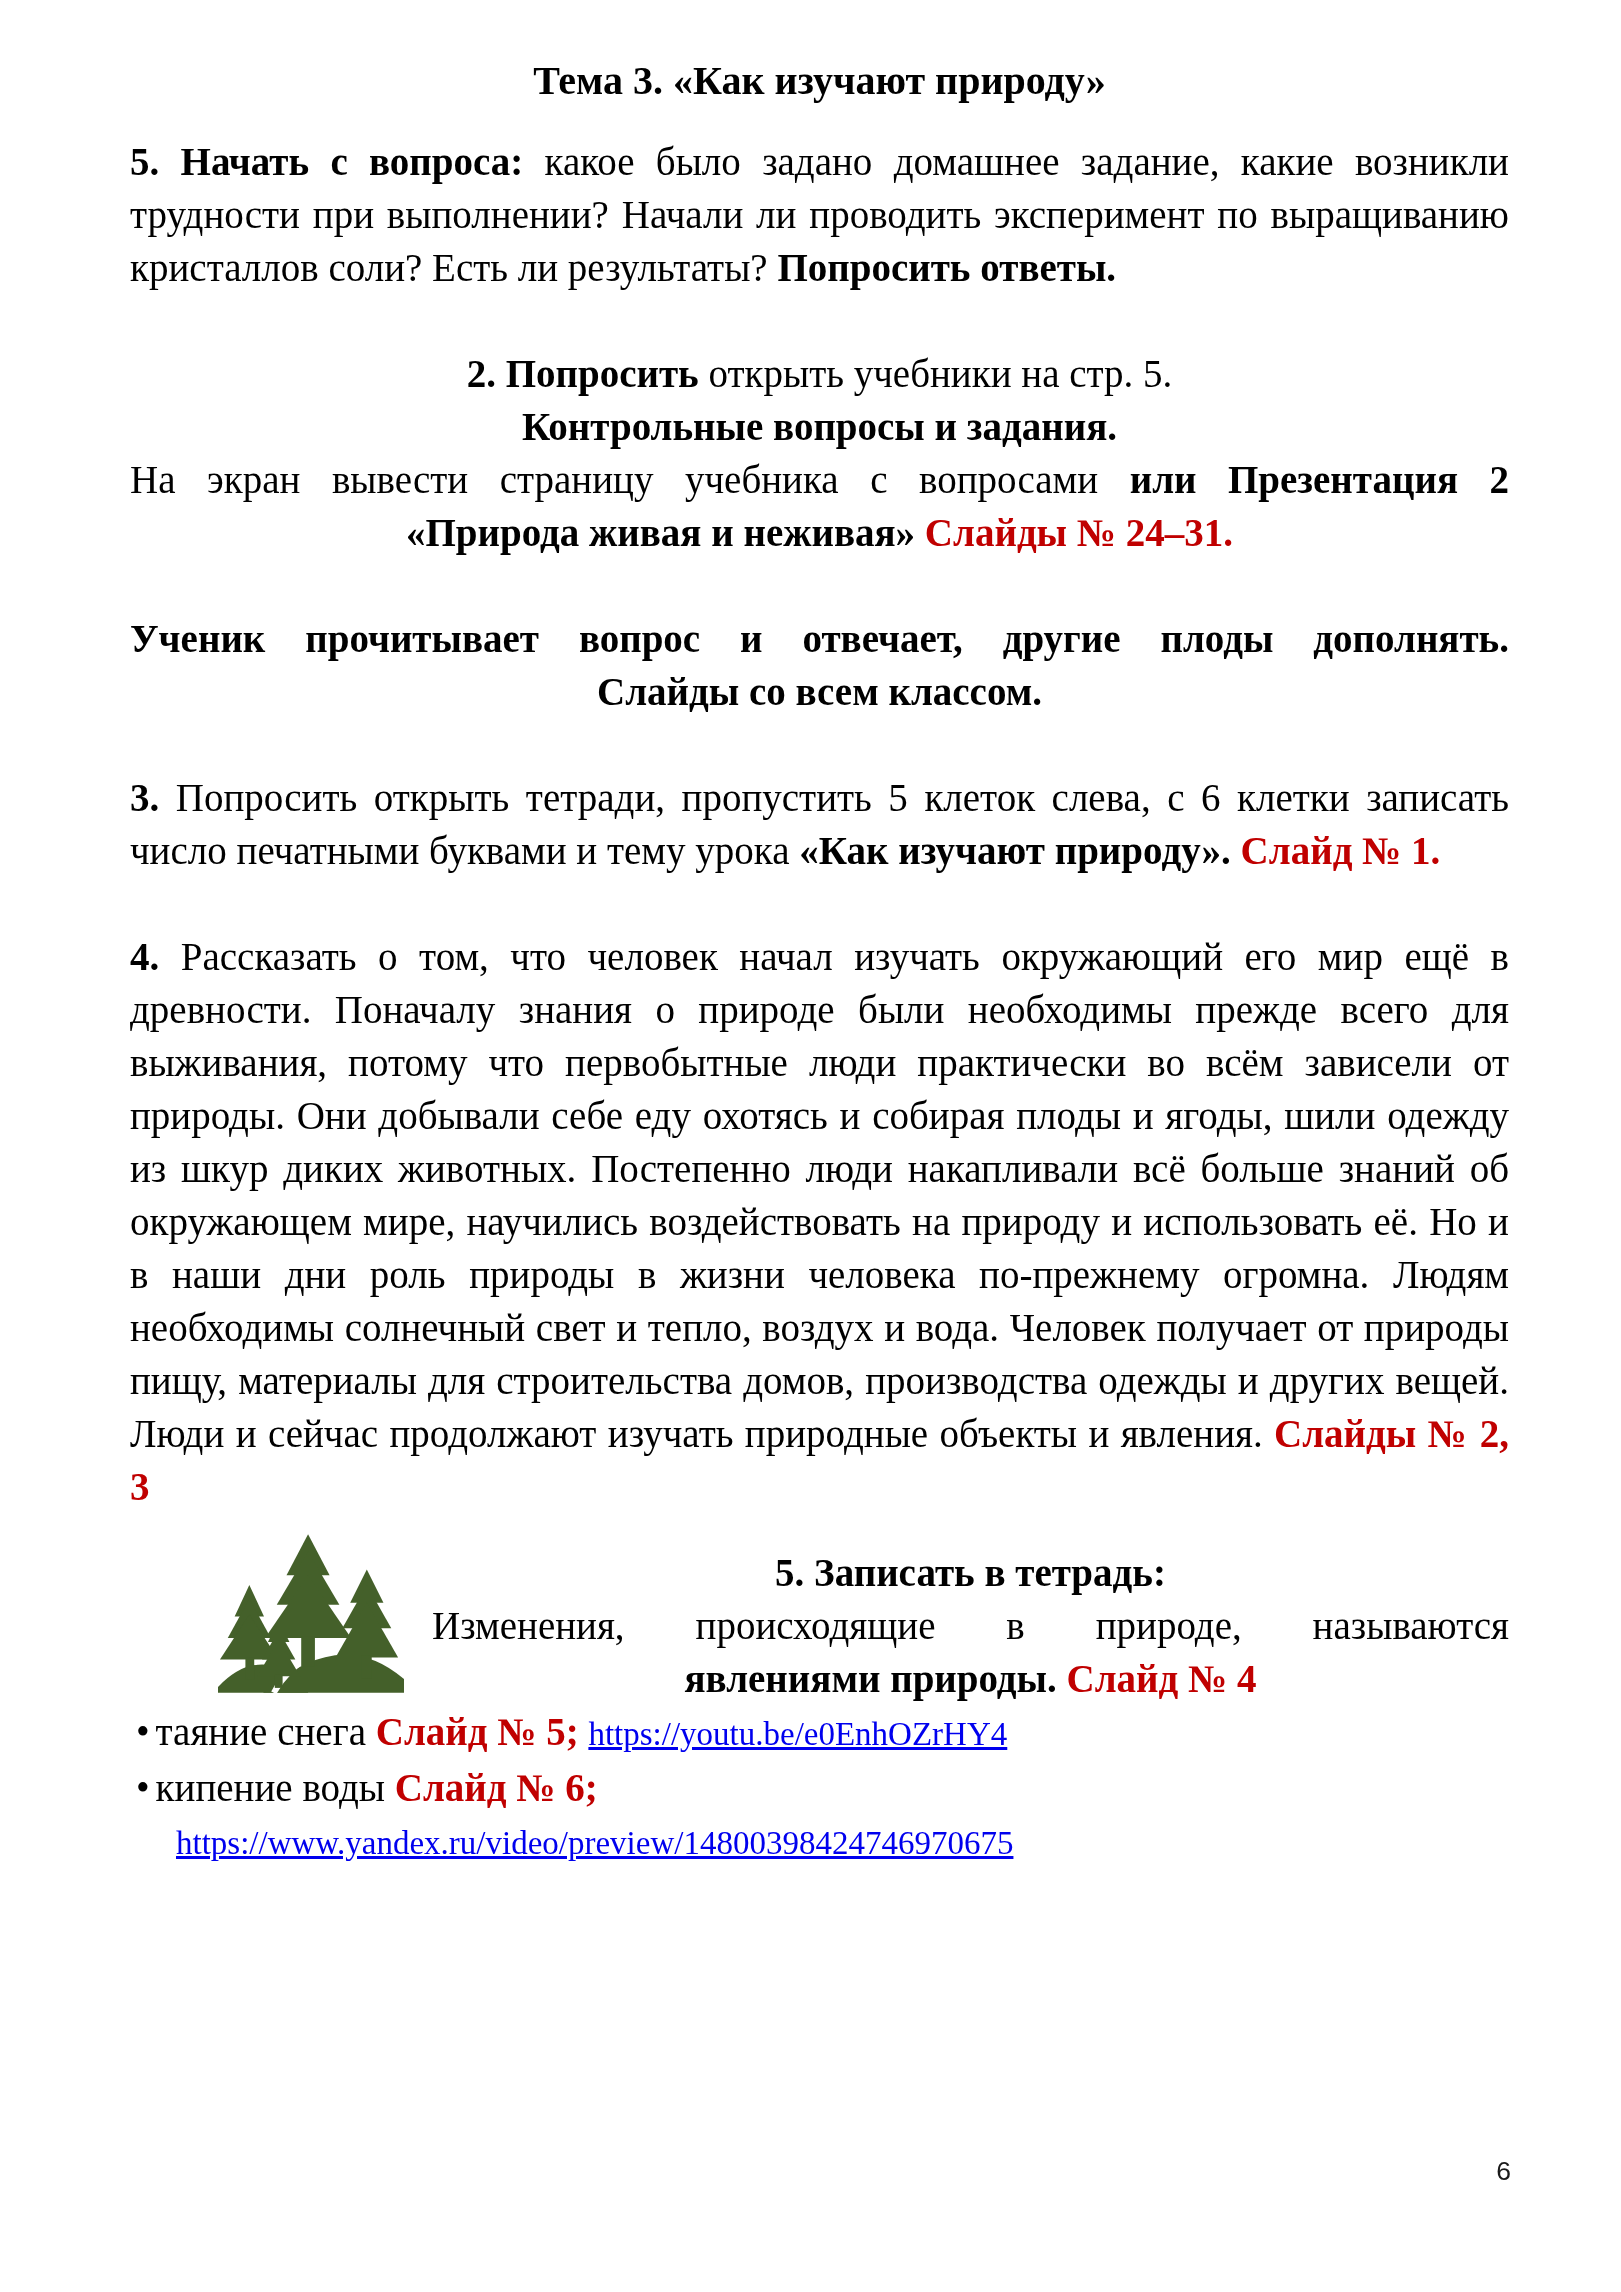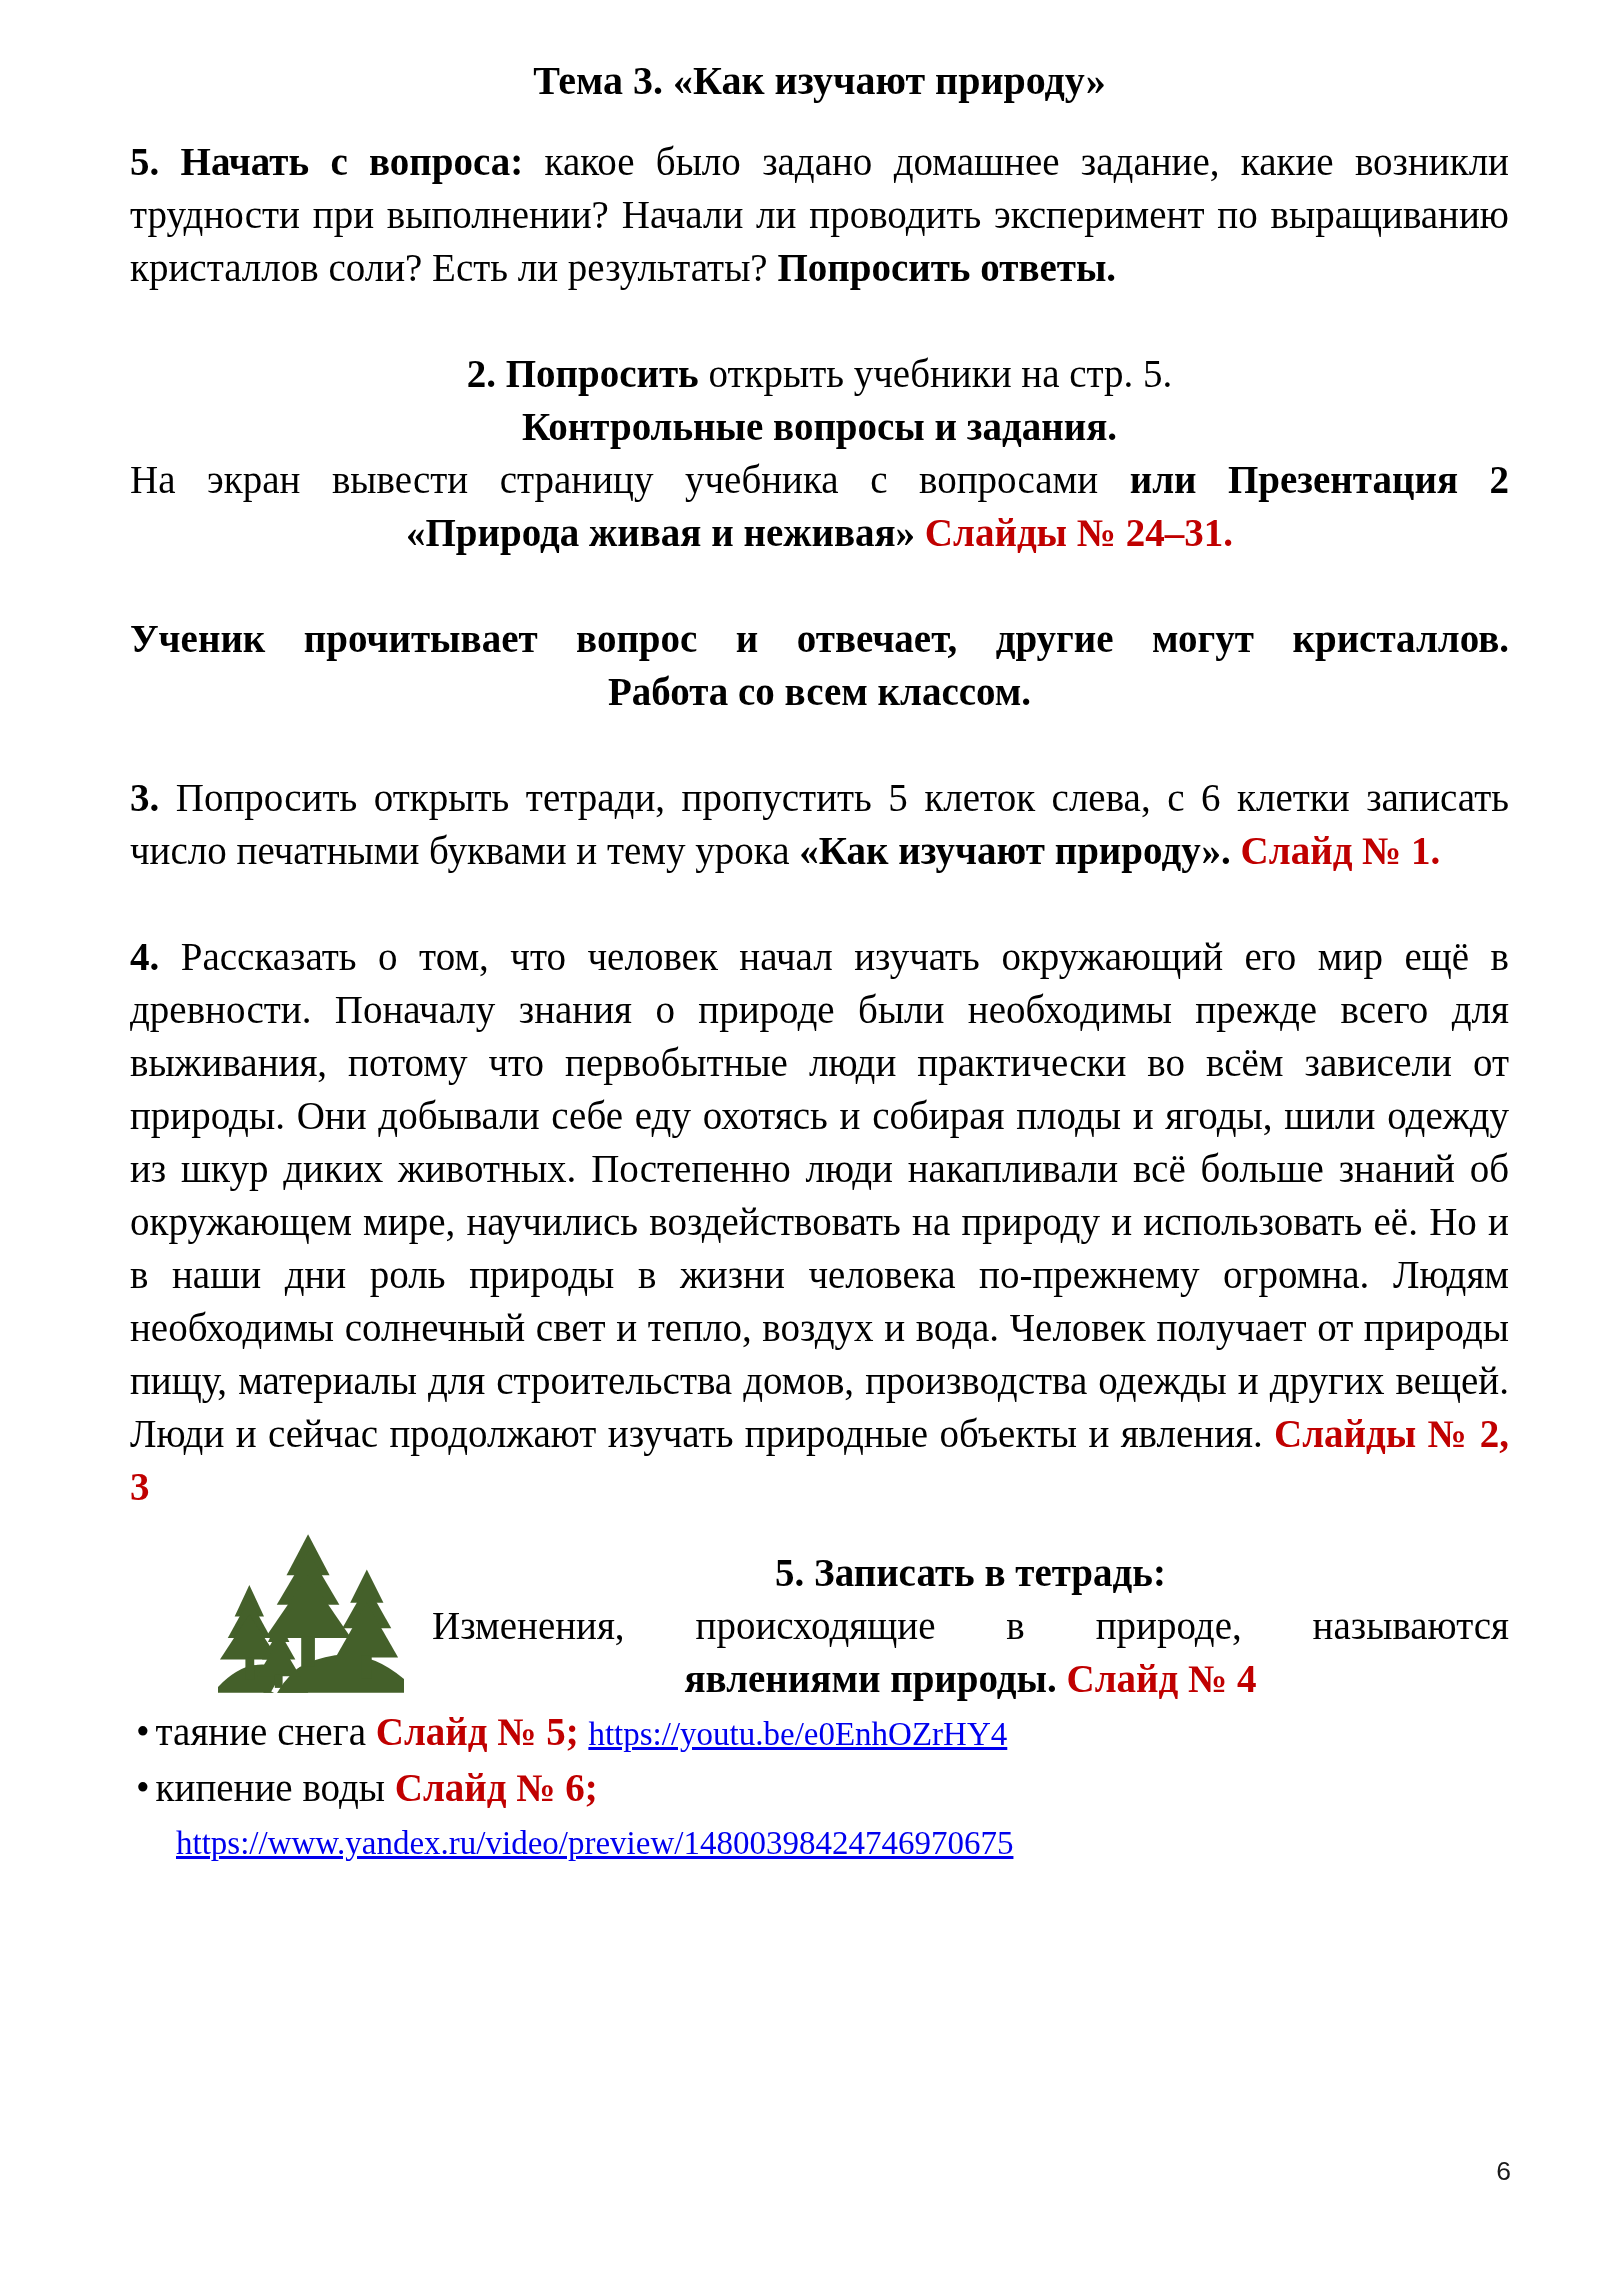--- a/index.html
+++ b/index.html
@@ -60,22 +60,22 @@
   <div class="para"><span class="b">5. Начать с вопроса: </span><span>какое было задано домашнее задание, какие возникли трудности при выполнении? Начали ли проводить эксперимент по выращиванию кристаллов соли? Есть ли результаты? </span><span class="b">Попросить ответы.</span></div>
 
   <div class="para">
     <div class="line"><span class="b">2. Попросить </span><span>открыть учебники на стр. 5.</span></div>
     <div class="line b">Контрольные вопросы и задания.</div>
     <div class="jlast"><span>На экран вывести страницу учебника с вопросами </span><span class="b">или Презентация 2</span></div>
     <div class="line"><span class="b">«Природа живая и неживая» </span><span class="red">Слайды № 24–31.</span></div>
   </div>
 
   <div class="para">
-    <div class="jlast b">Ученик прочитывает вопрос и отвечает, другие могут кристаллов.</div>
-    <div class="line b">Работа со всем классом.</div>
+    <div class="jlast b">Ученик прочитывает вопрос и отвечает, другие плоды дополнять.</div>
+    <div class="line b">Слайды со всем классом.</div>
   </div>
 
   <div class="para"><span class="b">3. </span><span>Попросить открыть тетради, пропустить 5 клеток слева, с 6 клетки записать число печатными буквами и тему урока </span><span class="b">«Как изучают природу». </span><span class="red">Слайд № 1.</span></div>
 
   <div class="para tight"><span class="b">4. </span><span>Рассказать о том, что человек начал изучать окружающий его мир ещё в древности. Поначалу знания о природе были необходимы прежде всего для выживания, потому что первобытные люди практически во всём зависели от природы. Они добывали себе еду охотясь и собирая плоды и ягоды, шили одежду из шкур диких животных. Постепенно люди накапливали всё больше знаний об окружающем мире, научились воздействовать на природу и использовать её. Но и в наши дни роль природы в жизни человека по-прежнему огромна. Людям необходимы солнечный свет и тепло, воздух и вода. Человек получает от природы пищу, материалы для строительства домов, производства одежды и других вещей. Люди и сейчас продолжают изучать природные объекты и явления. </span><span class="red">Слайды № 2, 3</span></div>
 
   <div class="s5-block">
     <svg class="s5-icon" viewBox="0 0 190 162" xmlns="http://www.w3.org/2000/svg" aria-hidden="true">
       <g fill="var(--tree-green,#44602A)">
         <path d="M0,162 L0,156 Q44,110 92,156 L92,162 Z"></path>

